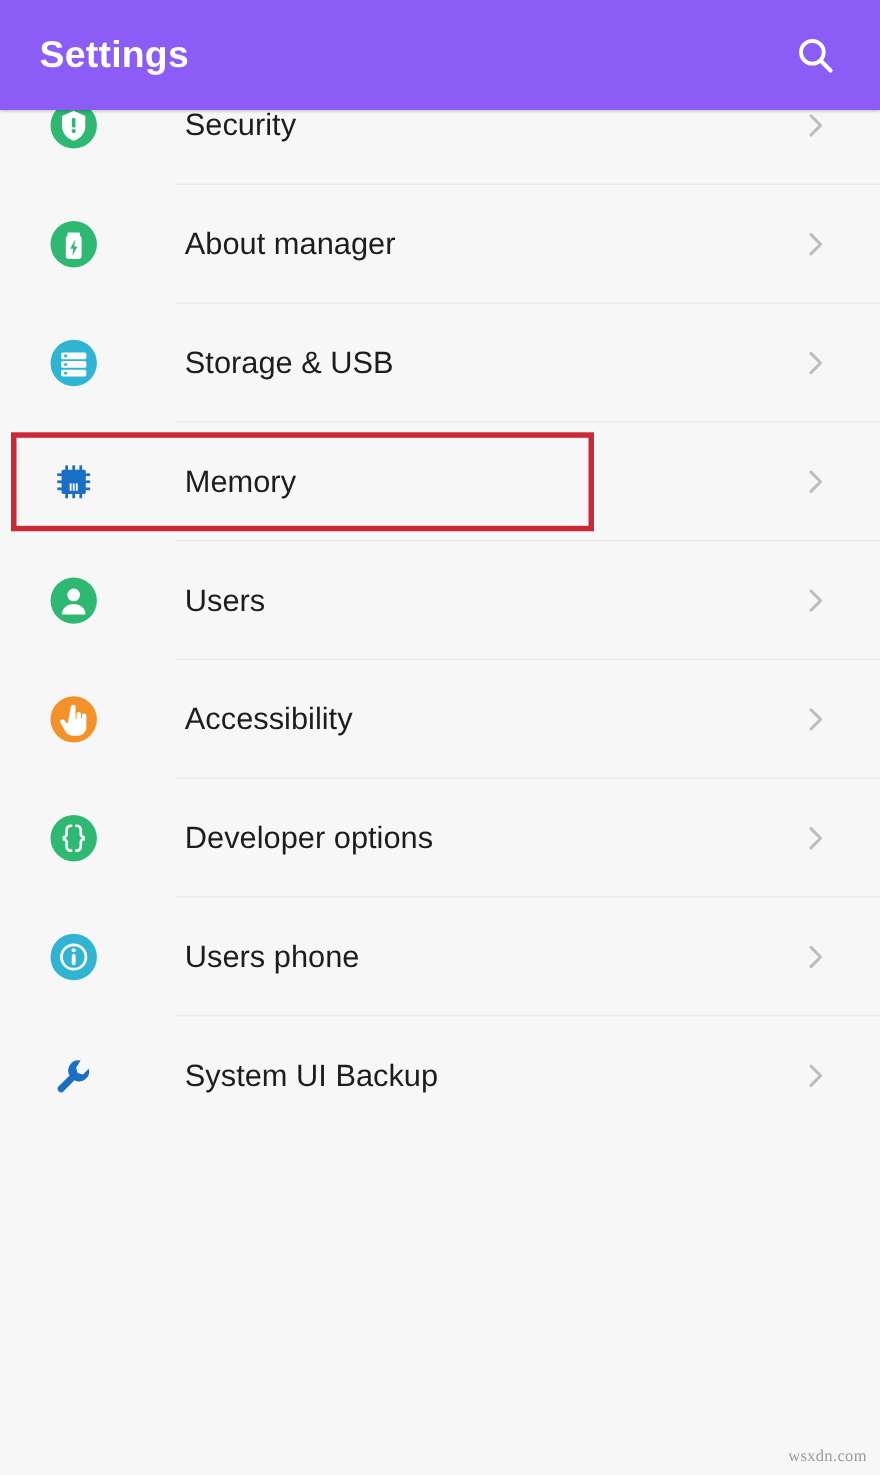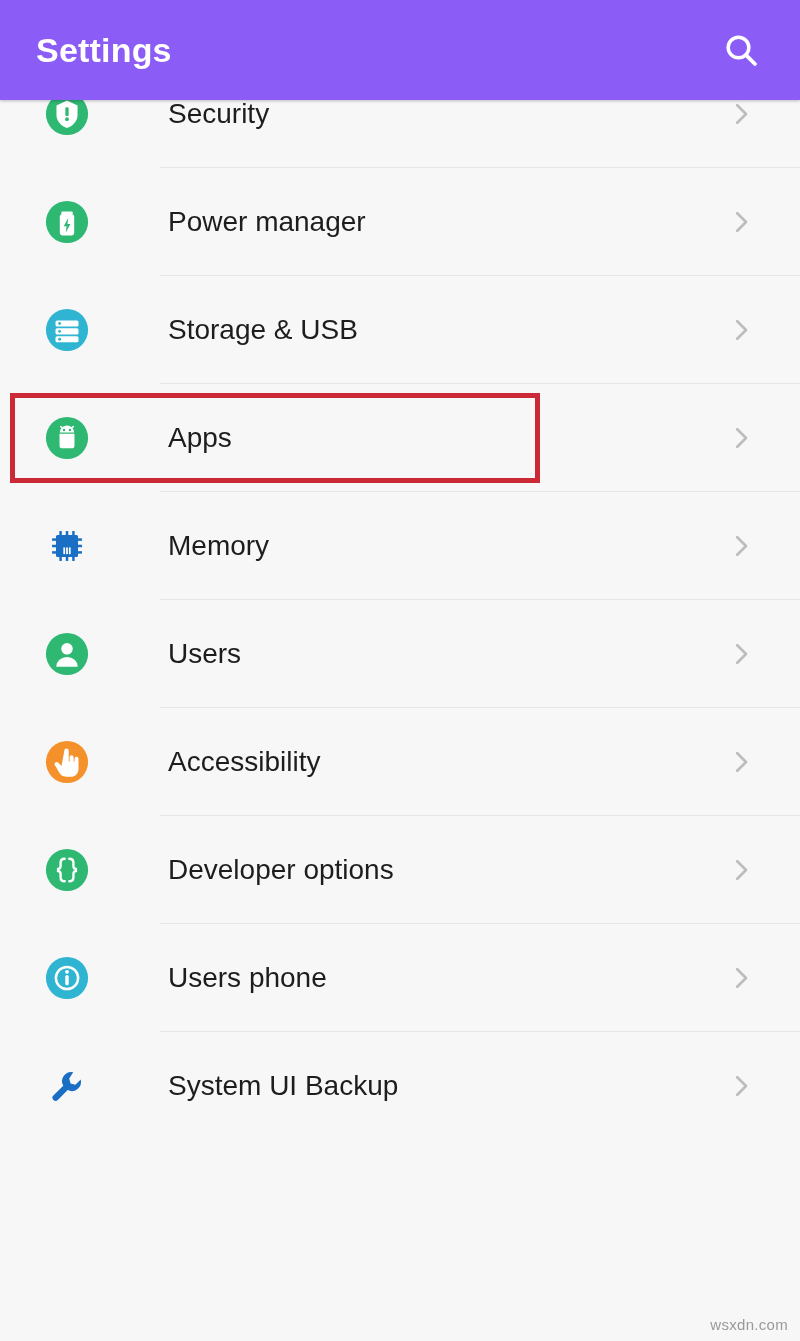--- a/index.html
+++ b/index.html
@@ -62,21 +62,21 @@
     border:5px solid #cc2936;
     box-sizing:border-box;
     z-index:15;pointer-events:none;
     background:transparent;
   }
 
   
   .watermark{
     position:absolute;right:12px;bottom:8px;
     font-size:15px;color:#9a9a9a;letter-spacing:.3px;z-index:30;
-    font-family:Liberation Sans, sans-serif;
+    font-family:Liberation Serif, serif;
   }
 </style>
 </head>
 <body>
 
 <div id="app">
 
   <div class="list" id="list" style="top: 60px;">
       <div class="row">
         <div class="row-inner">
@@ -94,57 +94,39 @@
         <div class="divider"></div>
       </div>
       <div class="row">
         <div class="row-inner">
           <span class="ic"><svg viewBox="0 0 48 48" width="46" height="46" aria-hidden="true">
               <circle cx="24" cy="24" r="22" fill="#2eb872"></circle>
               <rect x="18" y="13" width="12" height="4" rx="1.3" fill="#ffffff"></rect>
               <rect x="16.5" y="16" width="15" height="22" rx="3" fill="#ffffff"></rect>
               <path d="M25.4 19.5 L20.6 28.4 H23.6 L22.7 35 L27.6 26.2 H24.5 Z" fill="#2eb872"></path>
             </svg></span>
-          <span class="label">Power manager</span>
+          <span class="label">About manager</span>
           <span class="chev"><svg viewBox="0 0 24 24" width="30" height="30" aria-hidden="true">
               <polyline points="9,5 16,12 9,19" fill="none" stroke="#bdbdbd" stroke-width="2.2" stroke-linecap="round" stroke-linejoin="round"></polyline>
             </svg></span>
         </div>
         <div class="divider"></div>
       </div>
       <div class="row">
         <div class="row-inner">
           <span class="ic"><svg viewBox="0 0 48 48" width="46" height="46" aria-hidden="true">
               <circle cx="24" cy="24" r="22" fill="#2fb4d2"></circle>
               <rect x="12" y="14" width="24" height="6.4" rx="1.6" fill="#ffffff"></rect>
               <rect x="12" y="22.2" width="24" height="6.4" rx="1.6" fill="#ffffff"></rect>
               <rect x="12" y="30.4" width="24" height="6.4" rx="1.6" fill="#ffffff"></rect>
               <circle cx="16.3" cy="17.2" r="1.5" fill="#2fb4d2"></circle>
               <circle cx="16.3" cy="25.4" r="1.5" fill="#2fb4d2"></circle>
               <circle cx="16.3" cy="33.6" r="1.5" fill="#2fb4d2"></circle>
             </svg></span>
           <span class="label">Storage &amp; USB</span>
-          <span class="chev"><svg viewBox="0 0 24 24" width="30" height="30" aria-hidden="true">
-              <polyline points="9,5 16,12 9,19" fill="none" stroke="#bdbdbd" stroke-width="2.2" stroke-linecap="round" stroke-linejoin="round"></polyline>
-            </svg></span>
-        </div>
-        <div class="divider"></div>
-      </div>
-      <div class="row">
-        <div class="row-inner">
-          <span class="ic"><svg viewBox="0 0 48 48" width="46" height="46" aria-hidden="true">
-              <circle cx="24" cy="24" r="22" fill="#2eb872"></circle>
-              <path d="M16.2 19.5 h15.6 v12.2 a3 3 0 0 1 -3 3 h-9.6 a3 3 0 0 1 -3 -3 Z" fill="#ffffff"></path>
-              <path d="M16.6 18.3 a7.4 7.4 0 0 1 14.8 0 Z" fill="#ffffff"></path>
-              <circle cx="20.9" cy="15.6" r="1.25" fill="#2eb872"></circle>
-              <circle cx="27.1" cy="15.6" r="1.25" fill="#2eb872"></circle>
-              <line x1="17.4" y1="11.9" x2="19.6" y2="14.1" stroke="#ffffff" stroke-width="1.5" stroke-linecap="round"></line>
-              <line x1="30.6" y1="11.9" x2="28.4" y2="14.1" stroke="#ffffff" stroke-width="1.5" stroke-linecap="round"></line>
-            </svg></span>
-          <span class="label">Apps</span>
           <span class="chev"><svg viewBox="0 0 24 24" width="30" height="30" aria-hidden="true">
               <polyline points="9,5 16,12 9,19" fill="none" stroke="#bdbdbd" stroke-width="2.2" stroke-linecap="round" stroke-linejoin="round"></polyline>
             </svg></span>
         </div>
         <div class="divider"></div>
       </div>
       <div class="row">
         <div class="row-inner">
           <span class="ic"><svg viewBox="0 0 48 48" width="46" height="46" aria-hidden="true">
               <rect x="12.5" y="12.5" width="23" height="23" rx="1.6" fill="#1a6fc4"></rect>

